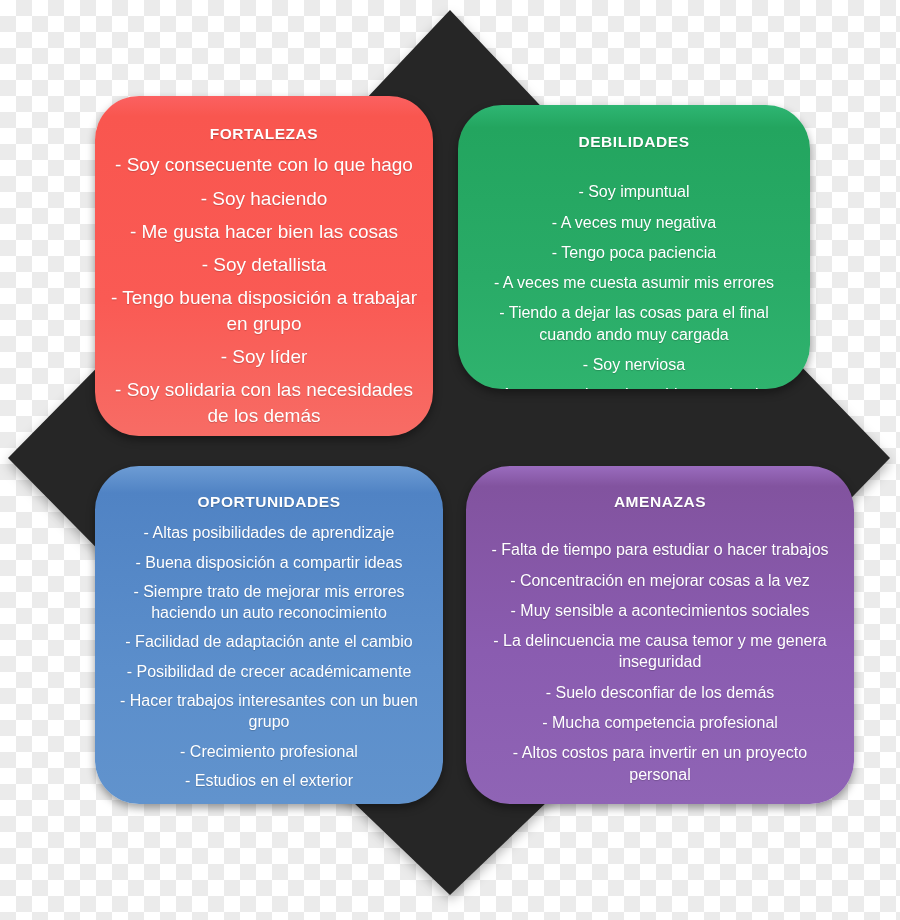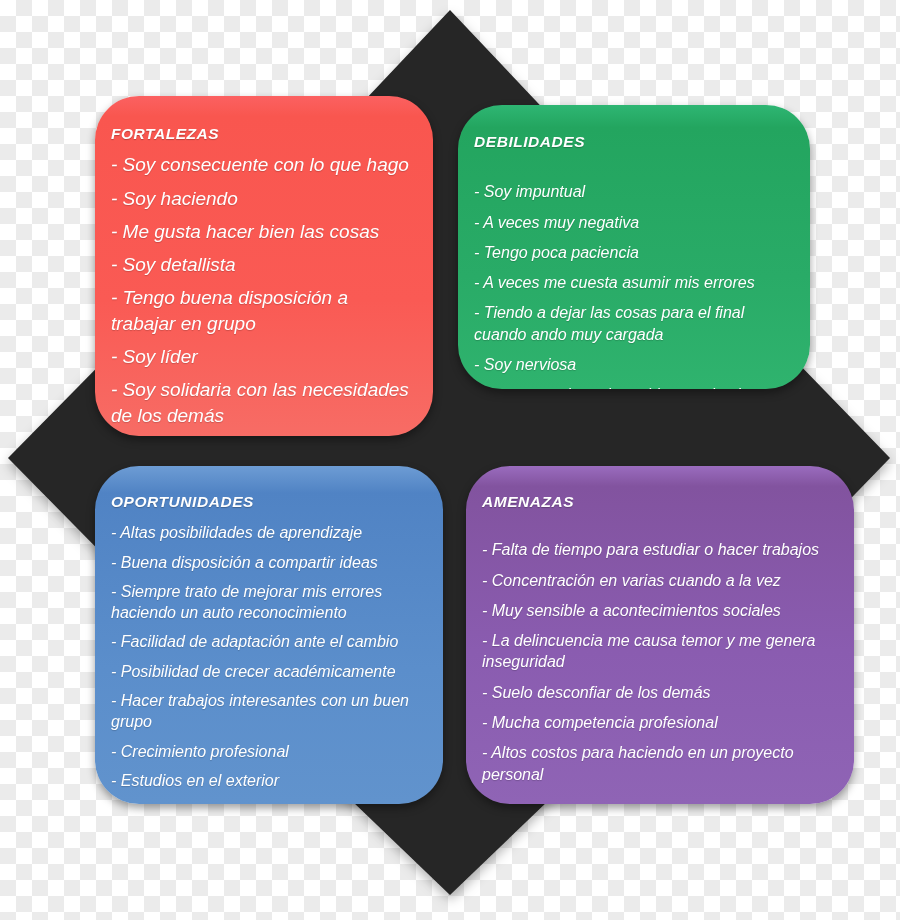--- a/index.html
+++ b/index.html
@@ -35,24 +35,24 @@
     width: 900px;
     height: 920px;
   }
 
   
   .quad {
     position: absolute;
     box-sizing: border-box;
     border-radius: 44px;
     color: #ffffff;
+    text-align: center;
     padding: 12px 16px 14px 16px;
     overflow: hidden;
     box-shadow: 0 4px 9px rgba(0,0,0,0.38);
-    font-style: italic;
   }
 
   .quad-title {
     font-weight: bold;
     font-size: 15.5px;
     letter-spacing: 0.55px;
     line-height: 1.25;
     margin: 0 0 6px 0;
     text-shadow: 0 1px 1px rgba(0,0,0,0.25);
   }
@@ -155,22 +155,22 @@
       <li>- Hacer trabajos interesantes con un buen grupo</li>
       <li>- Crecimiento profesional</li>
       <li>- Estudios en el exterior</li>
     </ul>
   </div>
 
   <div class="quad" id="quad-threats">
     <div class="quad-title">AMENAZAS</div>
     <ul class="quad-list">
       <li>- Falta de tiempo para estudiar o hacer trabajos</li>
-      <li>- Concentración en varias cuando a la vez</li>
+      <li>- Concentración en mejorar cosas a la vez</li>
       <li>- Muy sensible a acontecimientos  sociales</li>
       <li>- La delincuencia me causa temor y me genera inseguridad</li>
       <li>- Suelo desconfiar de los demás</li>
       <li>- Mucha competencia profesional</li>
-      <li>- Altos costos para haciendo en un proyecto personal</li>
+      <li>- Altos costos para invertir en un proyecto personal</li>
     </ul>
   </div>
 
 </div>
 
 </body></html>

